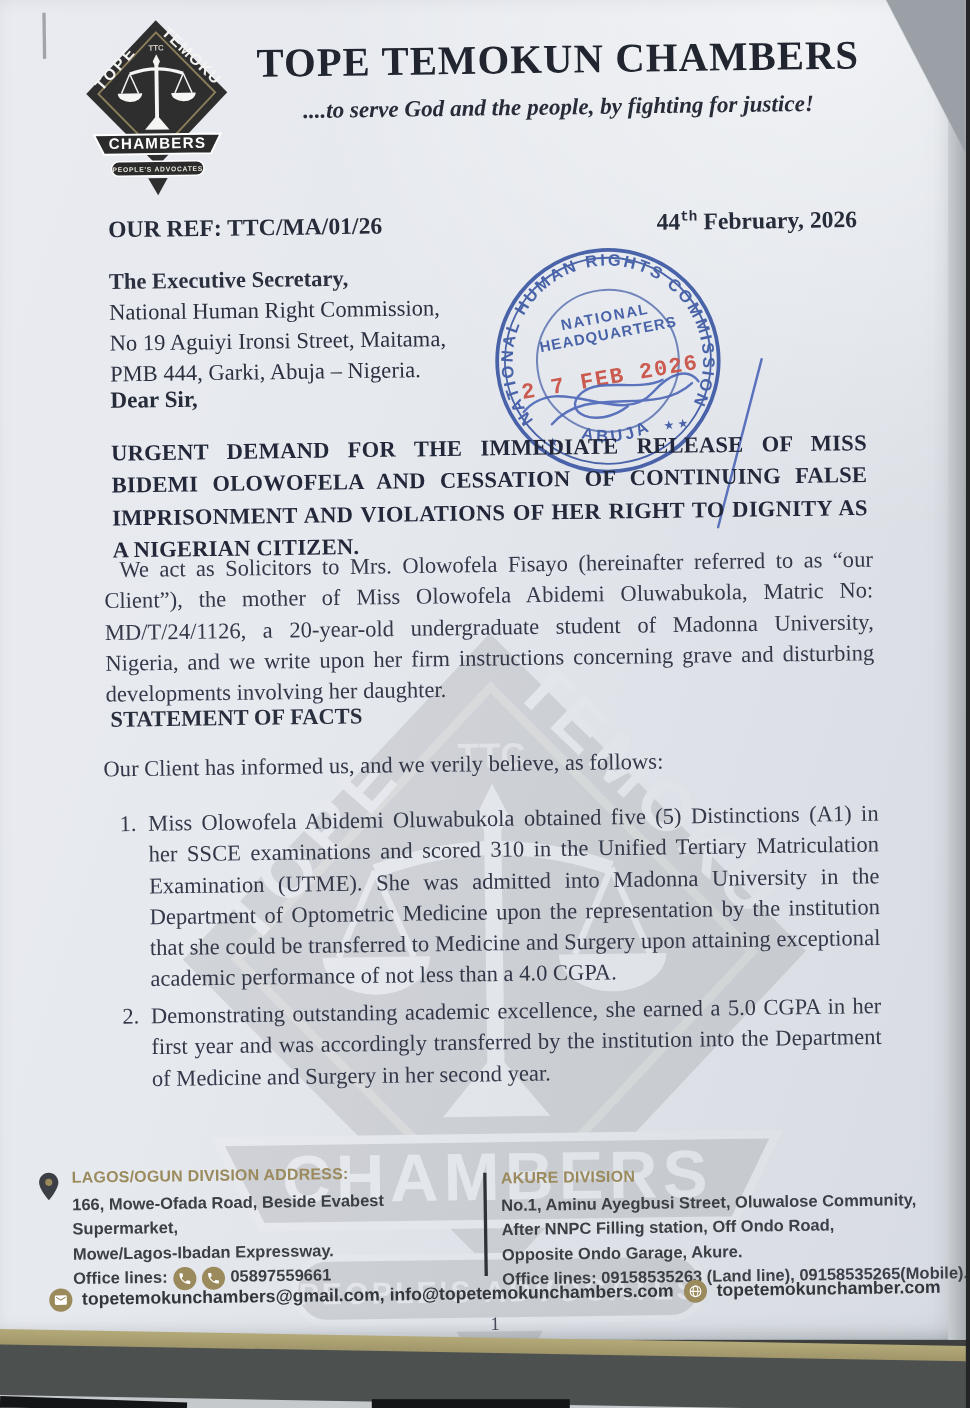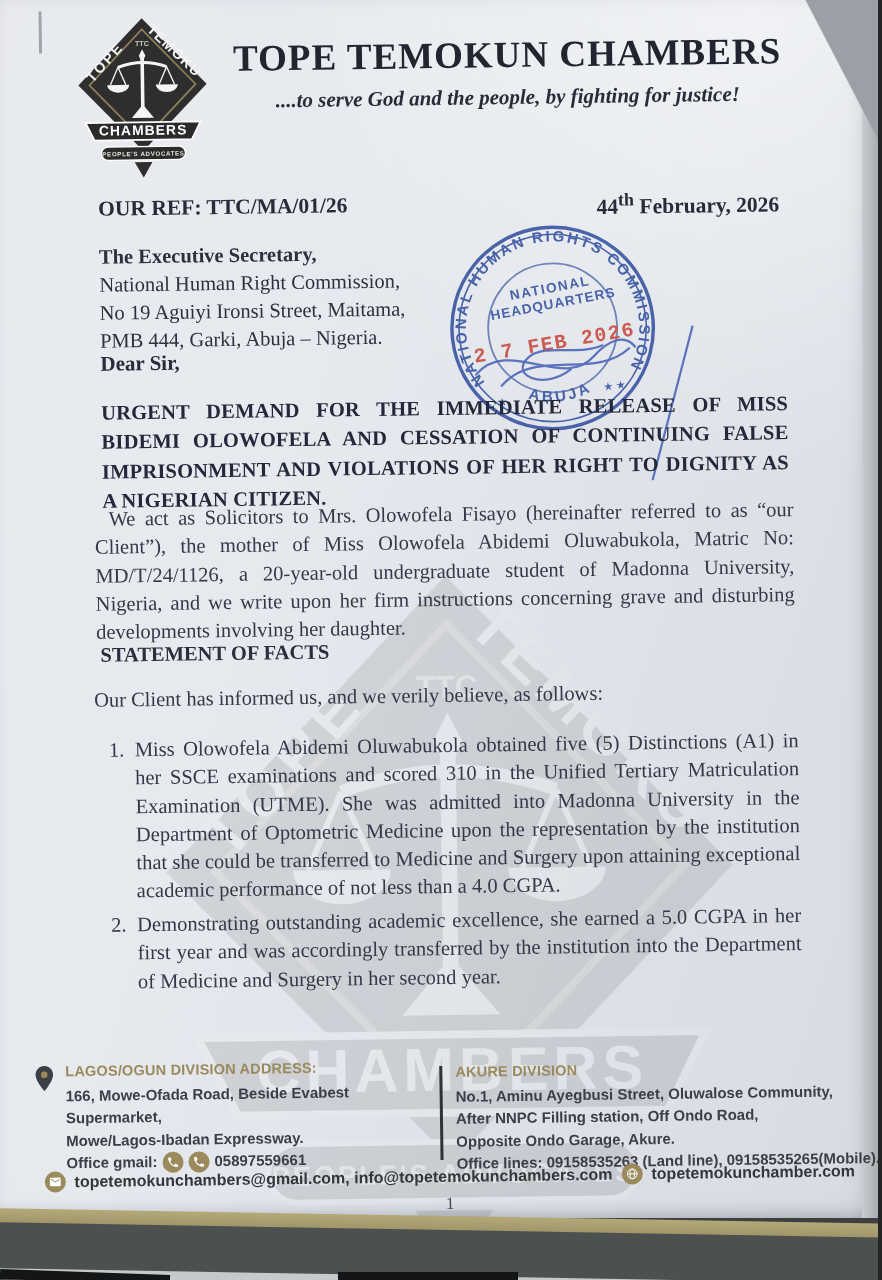--- a/index.html
+++ b/index.html
@@ -30,21 +30,21 @@
   
   .logo-box{position:absolute;left:82px;top:12px;width:134px;height:168px;}
   .firm-title{position:absolute;left:216px;right:70px;top:34px;text-align:center;
     font-weight:bold;font-size:37px;letter-spacing:1px;color:#20252f;font-family:"Liberation Serif",serif;}
   .tagline{position:absolute;left:216px;right:70px;top:86px;text-align:center;
     font-style:italic;font-weight:bold;font-size:21px;color:#272c38;}
 
   
   .ref-row{position:absolute;left:103px;right:98px;top:192px;display:flex;justify-content:space-between;
     font-weight:bold;font-size:21.5px;color:#272c3a;}
-  .ref-row sup{font-size:18px;}
+  .ref-row sup{font-size:13px;font-family:Liberation Mono, monospace;}
   .recipient{position:absolute;left:103px;top:238px;font-size:20.5px;line-height:1.37;color:#2c3140;}
   .recipient .r1{font-weight:bold;}
   .salutation{position:absolute;left:103px;top:347px;font-weight:bold;font-size:21px;color:#272c3a;}
 
   .subject{position:absolute;left:103px;right:92px;top:394px;font-weight:bold;font-size:20.5px;
     line-height:1.43;text-align:justify;color:#23283a;letter-spacing:.2px;}
   .para{position:absolute;left:95px;right:88px;font-size:20.5px;line-height:1.38;text-align:justify;color:#343949;}
   .para-intro{top:500px;text-indent:14px;}
   .facts-heading{position:absolute;left:99px;top:639px;font-weight:bold;font-size:20.5px;color:#2a2f3e;}
   .facts-intro{position:absolute;left:92px;top:684px;font-size:20.5px;color:#343949;}
@@ -204,21 +204,21 @@
     <svg class="pin" viewBox="0 0 24 24">
       <path d="M12 2C8.1 2 5 5.1 5 9c0 5.2 7 13 7 13s7-7.8 7-13c0-3.9-3.1-7-7-7z" fill="#3c4046"></path>
       <circle cx="12" cy="9" r="2.6" fill="#9a8a5c"></circle>
     </svg>
 
     <div class="footer-col f-left">
       <div class="f-head">LAGOS/OGUN DIVISION ADDRESS:</div>
       <div>166, Mowe-Ofada Road, Beside Evabest Supermarket,</div>
       <div>Mowe/Lagos-Ibadan Expressway.</div>
       <div class="office-row">
-        <span>Office gmail:</span>
+        <span>Office lines:</span>
         <span class="mini-ic">
           <svg width="13" height="13" viewBox="0 0 24 24">
               <path d="M6.6 10.8c1.4 2.8 3.8 5.1 6.6 6.6l2.2-2.2c.3-.3.7-.4 1-.2 1.1.4 2.3.6 3.6.6.6 0 1 .4 1 1V20c0 .6-.4 1-1 1C10.6 21 3 13.4 3 4c0-.6.4-1 1-1h3.5c.6 0 1 .4 1 1 0 1.2.2 2.4.6 3.6.1.3 0 .7-.2 1l-2.3 2.2z" fill="#fff"></path>
             </svg>
         </span>
         <span class="mini-ic">
           <svg width="13" height="13" viewBox="0 0 24 24">
               <path d="M6.6 10.8c1.4 2.8 3.8 5.1 6.6 6.6l2.2-2.2c.3-.3.7-.4 1-.2 1.1.4 2.3.6 3.6.6.6 0 1 .4 1 1V20c0 .6-.4 1-1 1C10.6 21 3 13.4 3 4c0-.6.4-1 1-1h3.5c.6 0 1 .4 1 1 0 1.2.2 2.4.6 3.6.1.3 0 .7-.2 1l-2.3 2.2z" fill="#fff"></path>
             </svg>
         </span>

